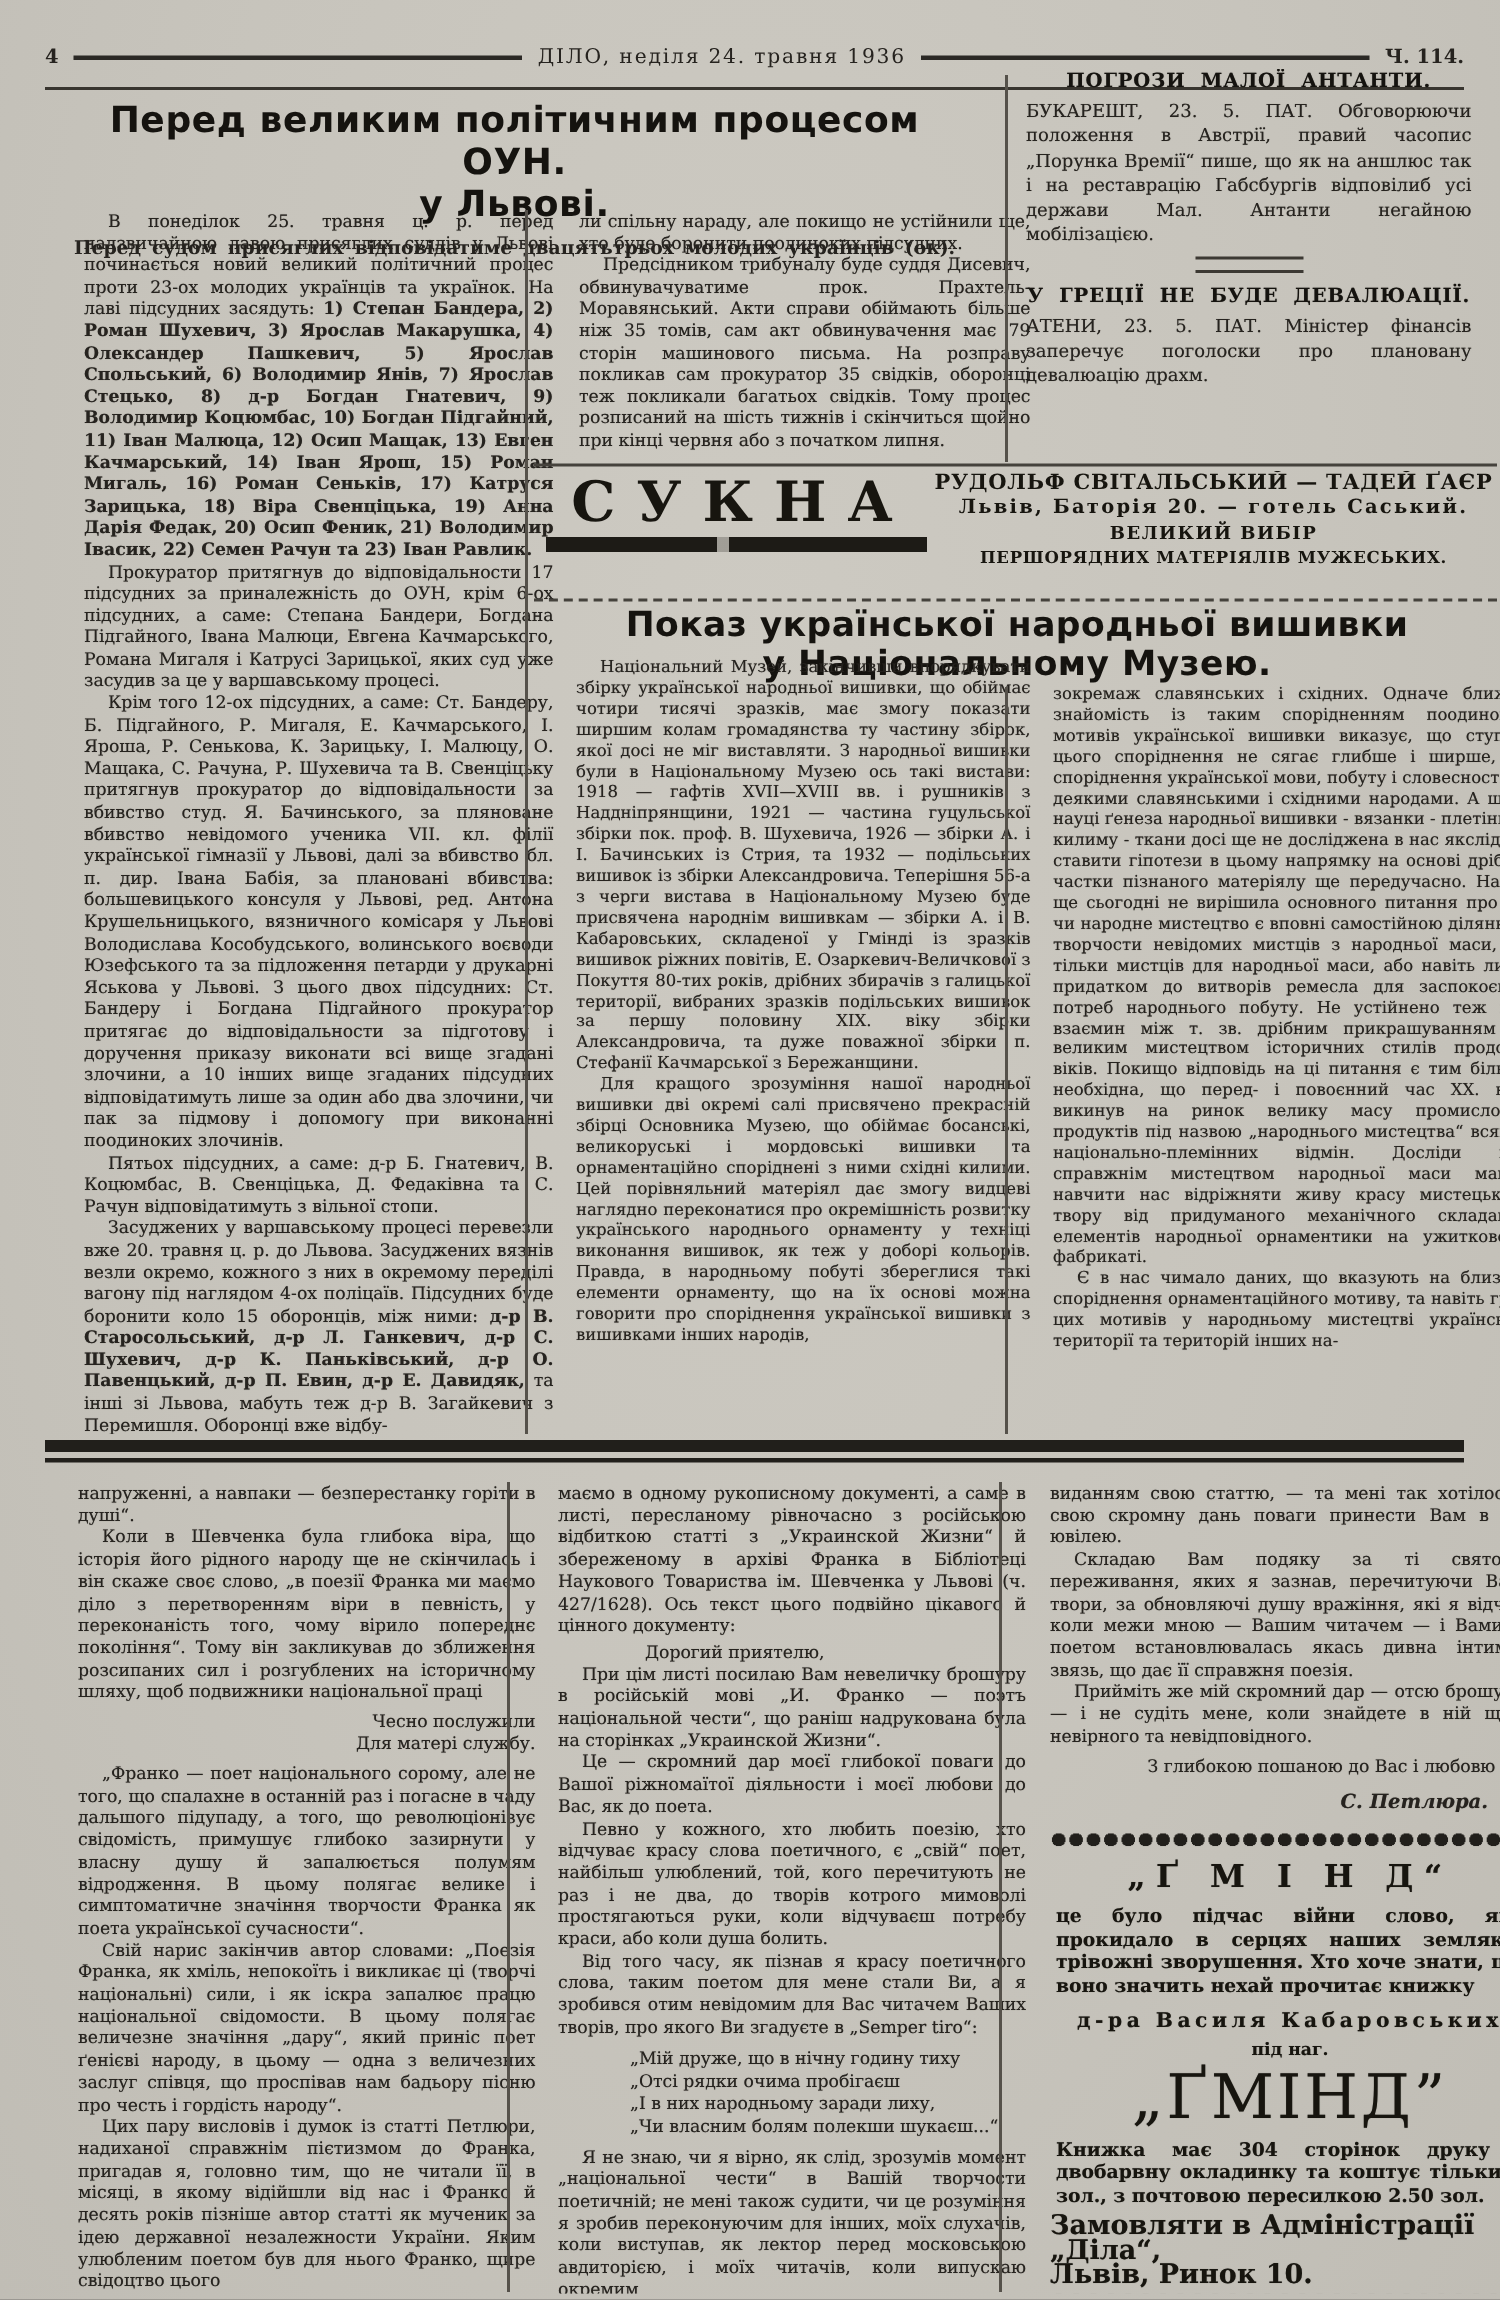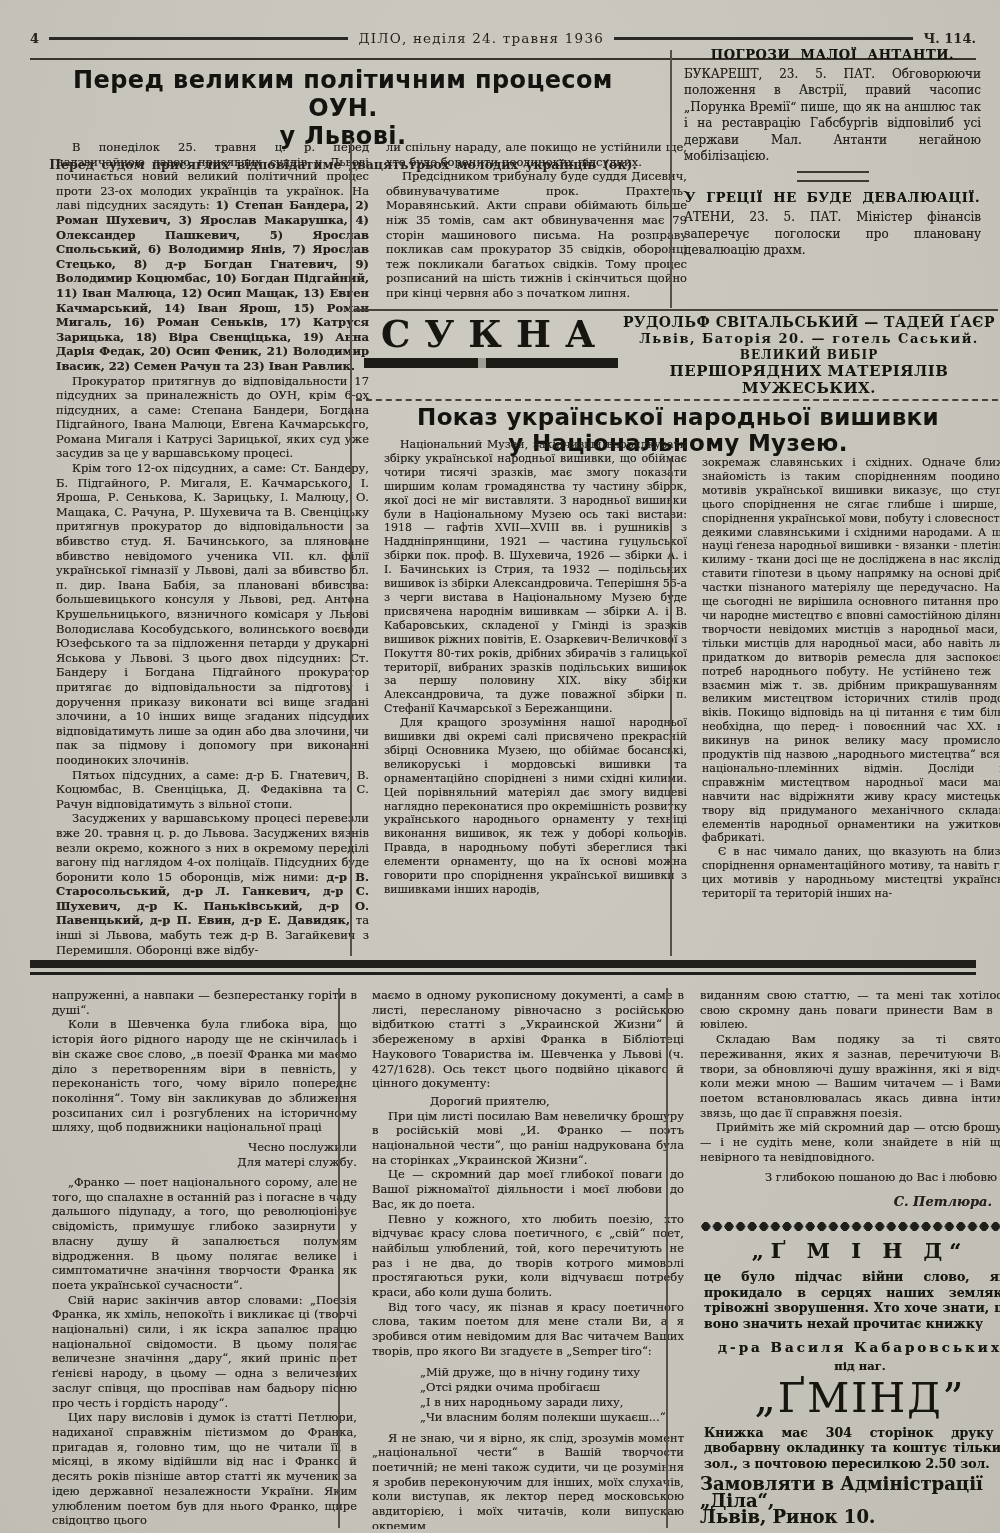--- a/index.html
+++ b/index.html
@@ -49,21 +49,21 @@
   
   .sukna{position:absolute;left:358px;top:314px;width:640px;height:82px;overflow:hidden;color:#17150f;}
   .sukna-row{display:flex;}
   .sukna-left{width:262px;text-align:center;}
   .sukna-word{font:700 37px/41px "DejaVu Serif",serif;letter-spacing:14px;padding-left:12px;}
   .sukna-bar{height:10px;margin:3px 2px 0 6px;background:linear-gradient(90deg,#1d1b16 0 45%,rgba(29,27,22,.25) 45% 48%,#1d1b16 48% 100%);}
   .sukna-right{flex:1;text-align:center;font-weight:700;}
   .sk1{font-size:14px;line-height:17px;letter-spacing:.5px;}
   .sk2{font-size:13px;line-height:16px;letter-spacing:1.5px;}
   .sk3{font-size:12px;line-height:16px;letter-spacing:1px;}
-  .sk4{font-size:15px;line-height:17px;letter-spacing:.5px;}
+  .sk4{font-size:11px;line-height:17px;letter-spacing:.5px;}
 
   
   .vysh-head{position:absolute;left:358px;top:404px;width:640px;text-align:center;}
   .vysh-h{font:700 23px/26px "DejaVu Sans",sans-serif;color:#15130f;letter-spacing:.3px;}
   .vysh-col1{left:360px;top:438px;width:303px;height:500px;}
   .vysh-col2{left:678px;top:456px;width:318px;height:500px;}
 
   
   .bot-col1{left:28px;top:988px;width:305px;height:541px;}
   .bot-col2{left:348px;top:988px;width:312px;height:541px;}

